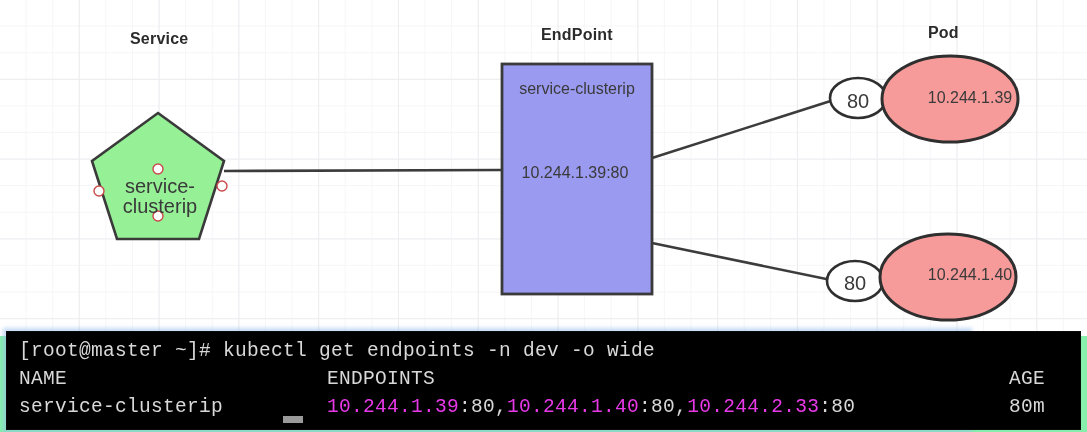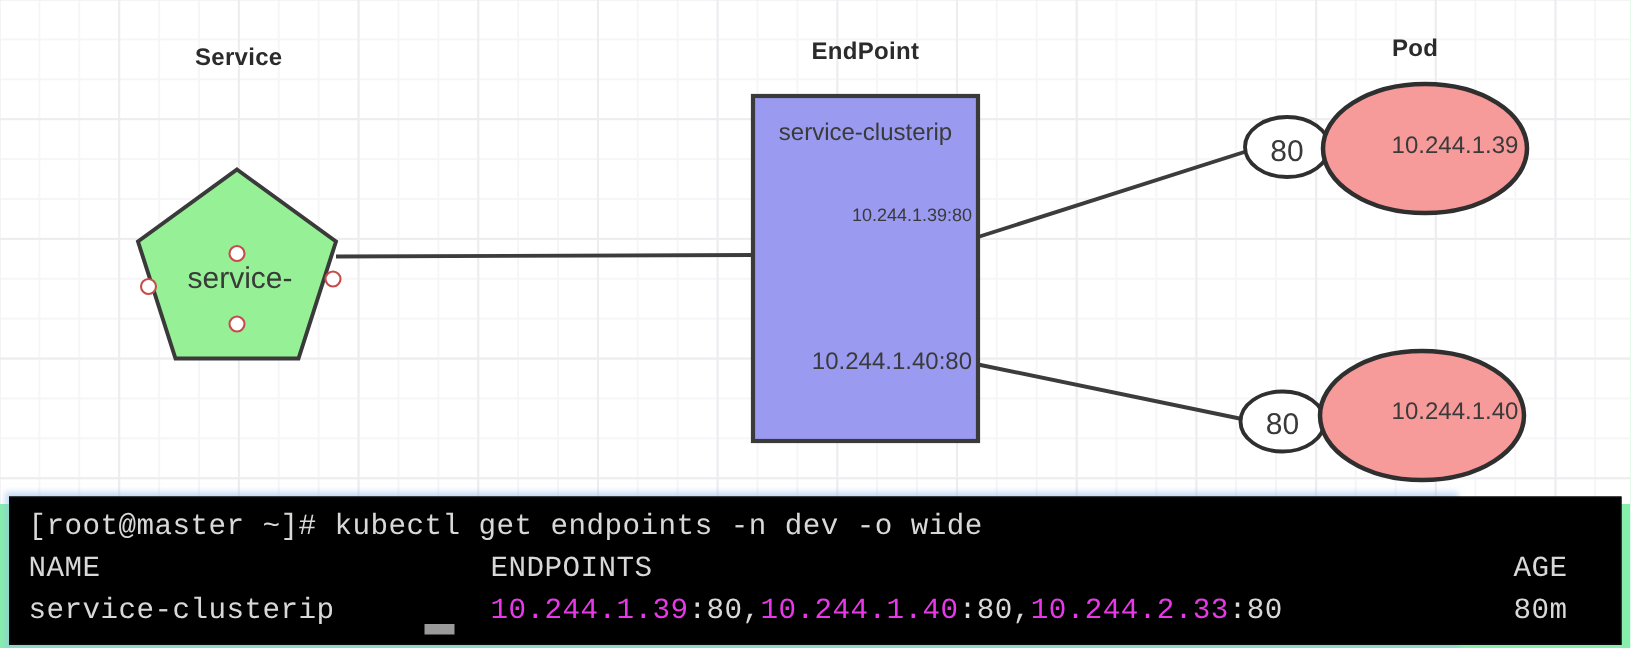--- a/index.html
+++ b/index.html
@@ -77,24 +77,23 @@
     font-size: 20px;
   }
   #ep-name {
     left: 502px;
     top: 80px;
     width: 150px;
     font-size: 16px;
   }
   #ep-addr-1 {
     left: 502px;
-    top: 136px;
+    top: 164px;
     width: 146px;
-    text-align: right;
-    font-size: 12px;
+    font-size: 16px;
   }
   #ep-addr-2 {
     left: 502px;
     top: 233px;
     width: 146px;
     text-align: right;
     font-size: 16px;
   }
   #pod-1-label {
     left: 865px;
@@ -197,25 +196,25 @@
 
       <ellipse cx="948" cy="277" rx="68" ry="43" fill="#f79a9a" stroke="#2f2f2f" stroke-width="3"></ellipse>
     </svg>
 
     <div class="col-title" id="title-service">Service</div>
     <div class="col-title" id="title-endpoint">EndPoint</div>
     <div class="col-title" id="title-pod">Pod</div>
 
     <div class="shape-label" id="svc-label">
       <div>service-</div>
+      <div>clusterip</div>
     </div>
 
     <div class="shape-label" id="ep-name">service-clusterip</div>
     <div class="shape-label" id="ep-addr-1">10.244.1.39:80</div>
-    <div class="shape-label" id="ep-addr-2">10.244.1.40:80</div>
 
     <div class="shape-label" id="pod-1-label">10.244.1.39</div>
     <div class="shape-label" id="pod-2-label">10.244.1.40</div>
 
     <div class="port-label" id="port-1-label">80</div>
     <div class="port-label" id="port-2-label">80</div>
   </div>
 
   <div id="terminal-wrap">
     <div id="terminal">

